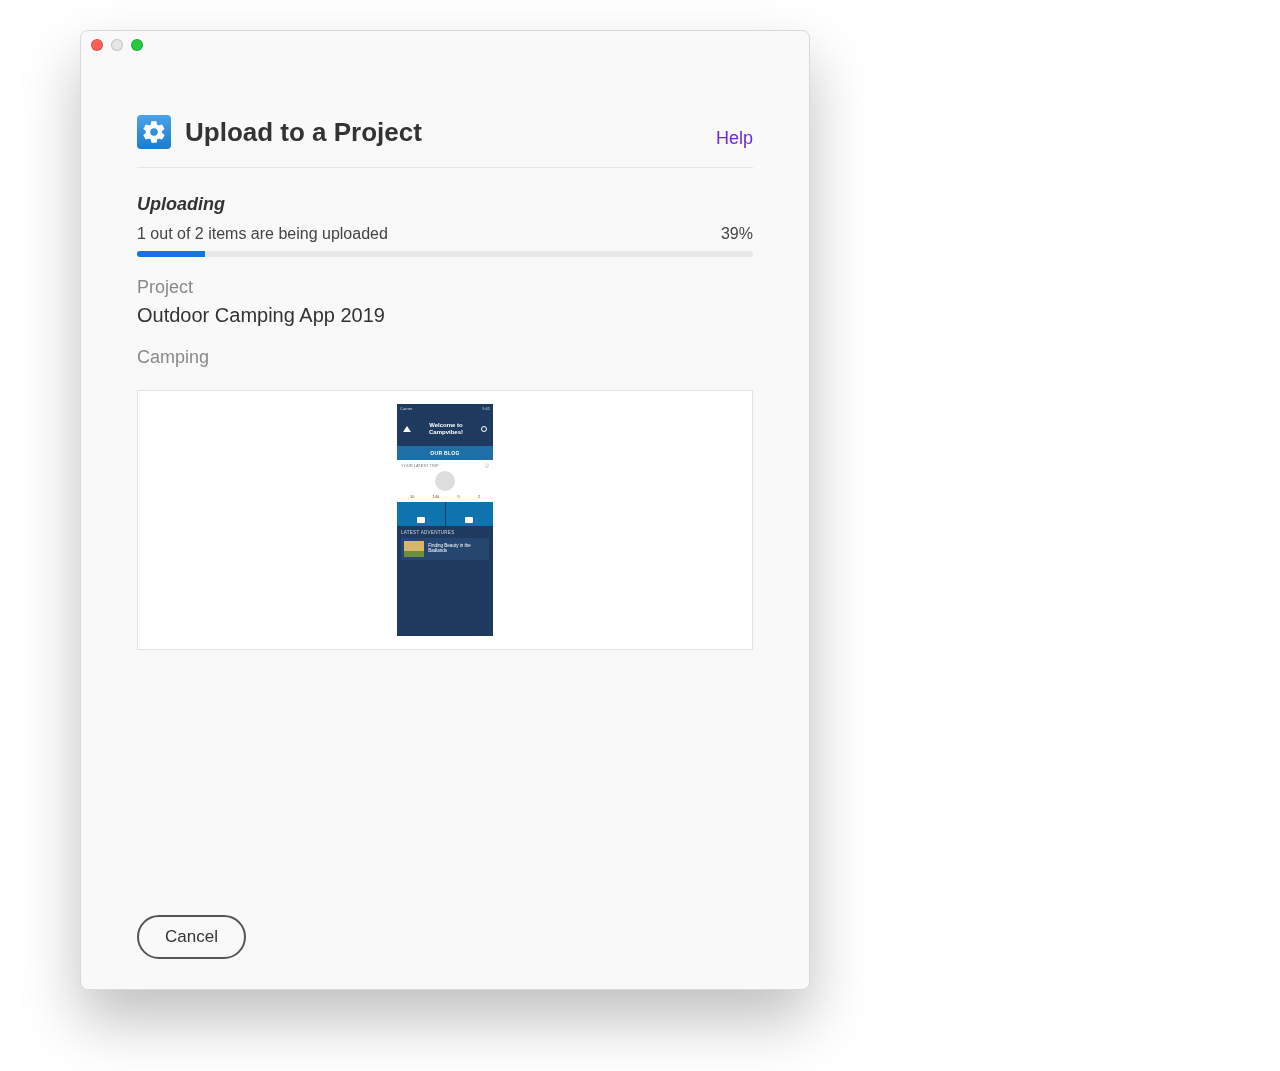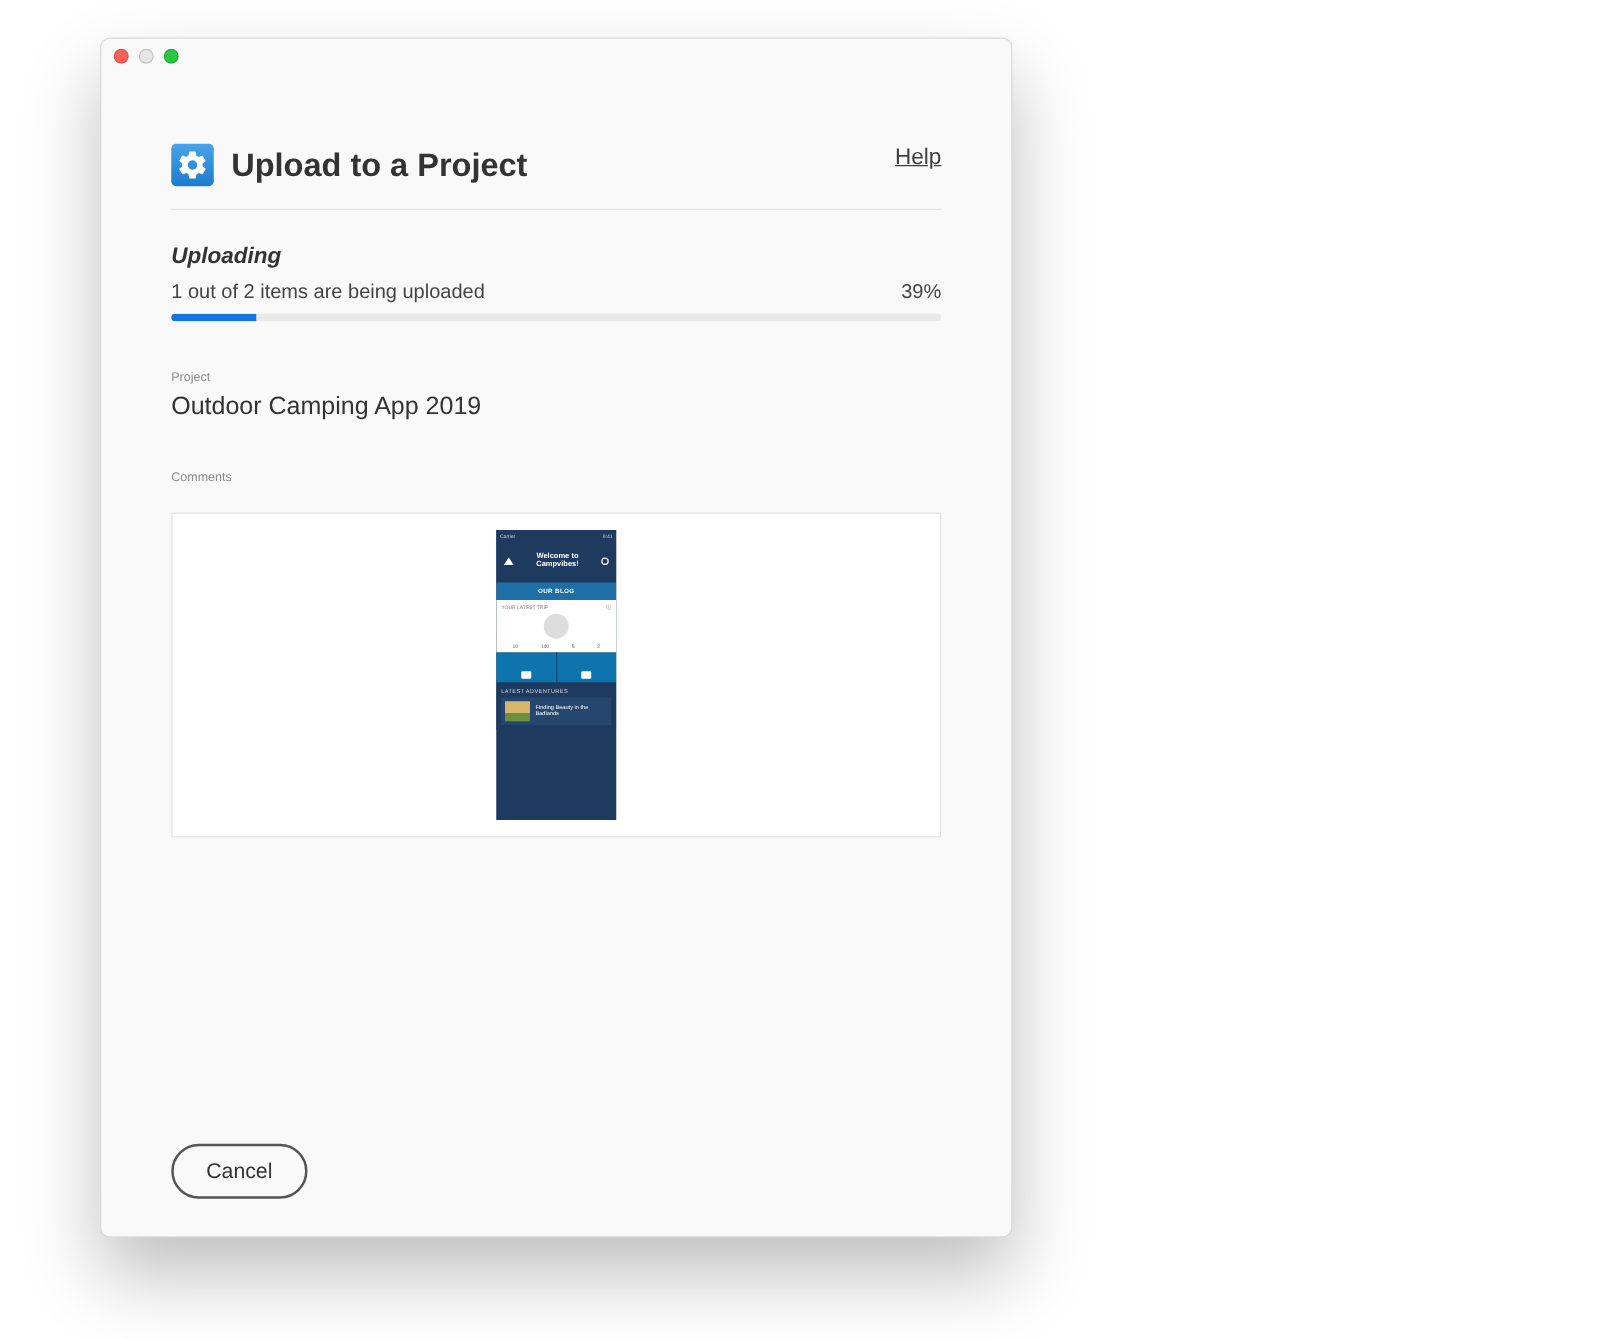--- a/index.html
+++ b/index.html
@@ -25,44 +25,44 @@
   .tl-yellow { background: #e6e6e6; }
   .tl-green { background: #28c840; }
 
   .content {
     padding: 56px 56px 30px 56px;
     flex: 1;
     display: flex; flex-direction: column;
   }
 
   .header-row {
-    display: flex; align-items: flex-start; justify-content: space-between;
+    display: flex; align-items: flex-end; justify-content: space-between;
     padding-bottom: 18px;
     border-bottom: 1px solid #e5e5e5;
   }
   .header-left { display: flex; align-items: center; gap: 14px; }
   .gear-tile {
     width: 34px; height: 34px; border-radius: 4px;
     background: linear-gradient(#4aa3e8, #1a7ccf);
     display: flex; align-items: center; justify-content: center;
   }
   .gear-tile svg { width: 26px; height: 26px; fill: #fff; }
   .title { font-size: 26px; font-weight: 600; color: #333; }
-  .help-link { font-size: 18px; color: #404040; text-decoration: underline; cursor: pointer; }
+  .help-link { font-size: 18px; color: #6d28d9; cursor: pointer; }
 
   .status-heading { font-size: 18px; font-weight: 700; color: #333; margin-top: 26px; font-style: italic; }
 
   .progress-row { display: flex; justify-content: space-between; align-items: baseline; margin-top: 10px; }
   .progress-text, .progress-pct { font-size: 16px; color: #444; }
   .progress-track {
     width: 100%; height: 6px; background: #e8e8e8; border-radius: 3px; margin-top: 8px; overflow: hidden;
   }
   .progress-fill { height: 100%; background: #1473e6; width: 11%; }
 
-  .field-label { font-size: 10px; color: #8a8a8a; margin-top: 40px; }
+  .field-label { font-size: 18px; color: #8a8a8a; margin-top: 20px; }
   .field-value { font-size: 20px; color: #333; margin-top: 6px; }
 
   .preview-box {
     margin-top: 22px;
     border: 1px solid #e2e2e2;
     background: #ffffff;
     height: 260px;
     display: flex; align-items: center; justify-content: center;
   }
 
@@ -137,21 +137,21 @@
       <div class="progress-text">1 out of 2 items are being uploaded</div>
       <div class="progress-pct">39%</div>
     </div>
     <div class="progress-track">
       <div class="progress-fill" style="width:11%"></div>
     </div>
 
     <div class="field-label">Project</div>
     <div class="field-value">Outdoor Camping App 2019</div>
 
-    <div class="field-label">Comments</div>
+    <div class="field-label">Camping</div>
 
     <div class="preview-box">
       <div class="phone">
         <div class="ph-status">
           <span>Carrier</span>
           <span>9:41</span>
         </div>
         <div class="ph-top">
           <div class="tri"></div>
           <div class="welcome">

